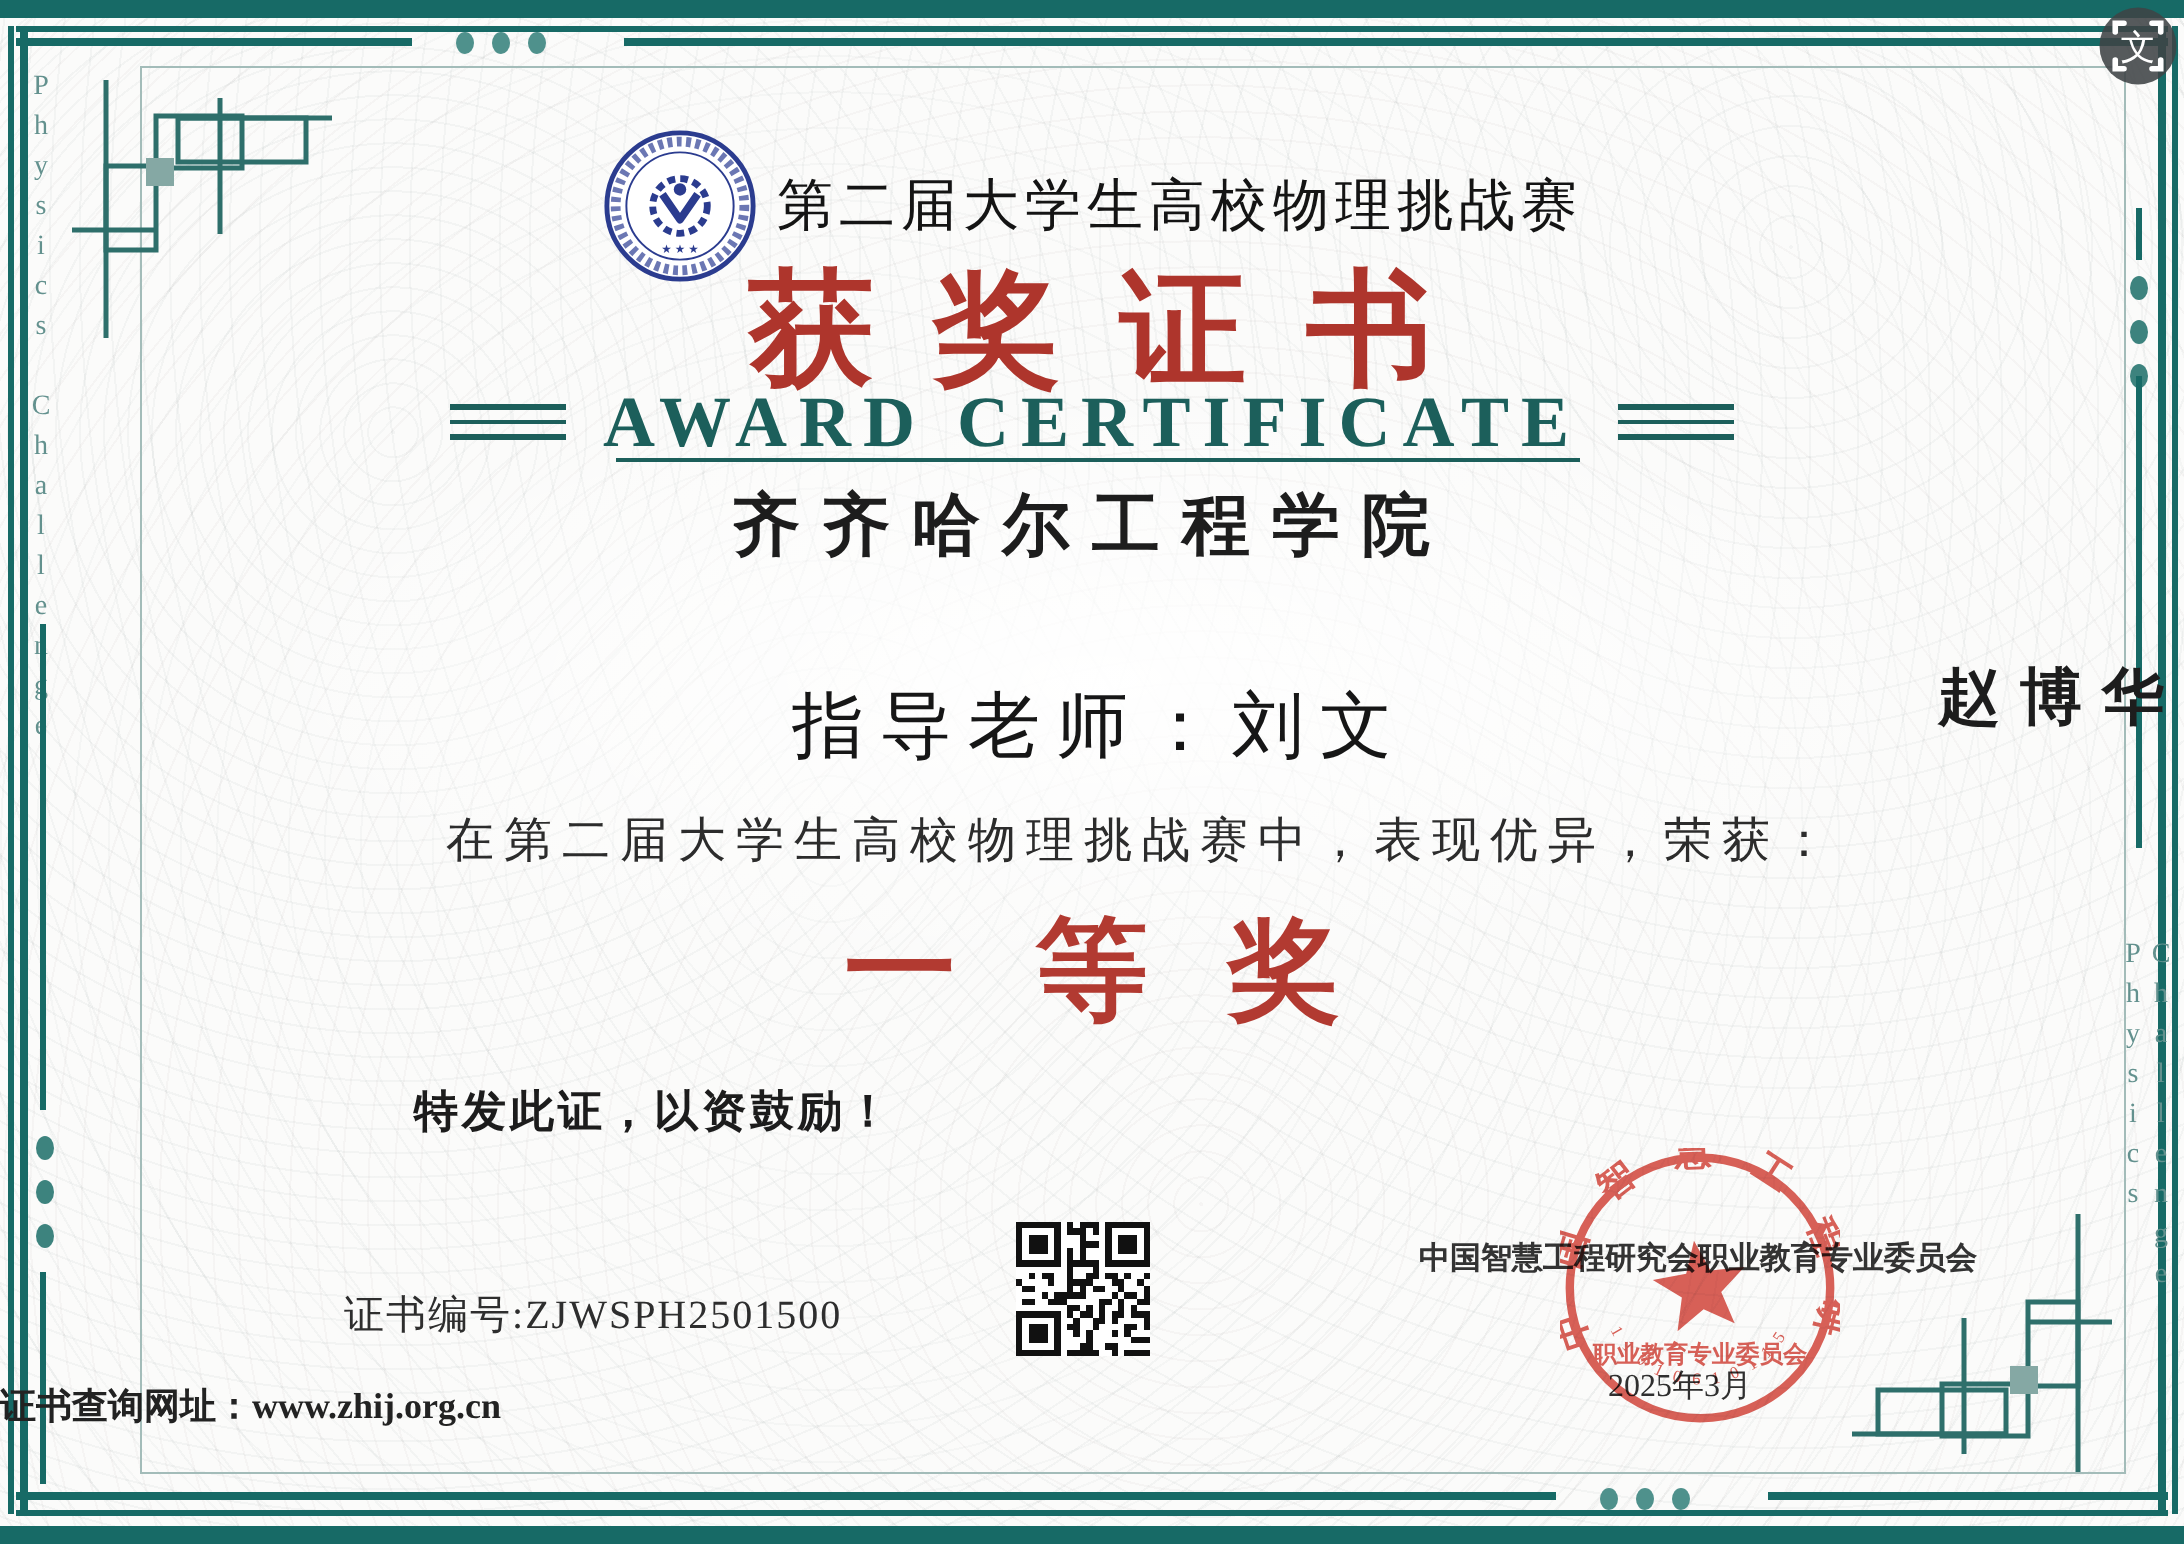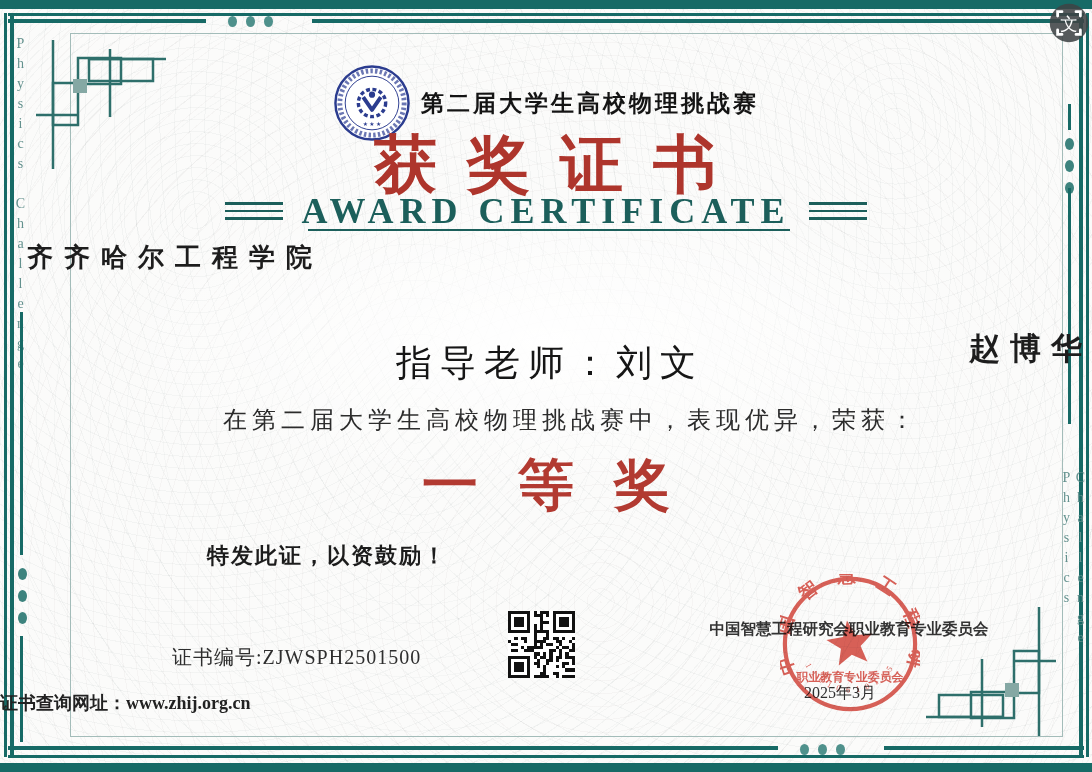--- a/index.html
+++ b/index.html
@@ -25,29 +25,29 @@
   .dotcol i{width:9px;height:12px;border-radius:50%;background:#3d837e;}
   .inner-frame{position:absolute;left:70px;top:33px;width:991px;height:702px;border:1.5px solid #a3bcb9;}
   .side-text{
     position:absolute;writing-mode:vertical-lr;text-orientation:upright;
     color:#63918e;font-size:14px;letter-spacing:5px;line-height:1;
   }
   .corner{position:absolute;width:130px;height:129px;}
   
   .header-row{position:absolute;top:64px;left:0;width:100%;display:flex;align-items:center;justify-content:center;gap:10px;}
   .logo{width:78px;height:78px;flex:0 0 auto;}
-  .comp-title{font-size:23px;font-weight:700;letter-spacing:3px;color:#141414;white-space:nowrap;}
+  .comp-title{font-size:28px;font-weight:400;letter-spacing:3px;color:#141414;white-space:nowrap;}
   .title-cn{position:absolute;top:122px;left:0;width:100%;text-align:center;
     font-size:63px;font-weight:900;color:#ae352c;letter-spacing:30px;padding-left:28px;box-sizing:border-box;}
   .award-row{position:absolute;top:190px;left:0;width:100%;display:flex;align-items:center;justify-content:center;gap:18px;}
   .award-en{font-size:36px;font-weight:600;letter-spacing:6px;color:#1c5f5b;white-space:nowrap;}
   .triple{display:flex;flex-direction:column;gap:5px;width:58px;}
   .triple b{height:2.5px;background:#1c5f5b;display:block;}
   .award-underline{position:absolute;top:229px;left:308px;width:482px;height:2px;background:#1c5f5b;}
-  .school{position:absolute;top:240px;left:0;width:100%;font-size:26px;font-weight:600;letter-spacing:11px;padding-left:27px;box-sizing:border-box;color:#1d1d1d;}
+  .school{position:absolute;top:240px;left:0;width:100%;text-align:center;font-size:34px;font-weight:600;letter-spacing:11px;padding-left:0;box-sizing:border-box;color:#1d1d1d;}
   .name{position:absolute;top:292px;left:0;width:100%;text-align:right;font-size:31px;font-weight:600;letter-spacing:10px;padding-left:26px;box-sizing:border-box;color:#1d1d1d;margin-top:36px;}
   .advisor{position:absolute;top:339px;left:0;width:100%;text-align:center;font-size:36px;font-weight:400;letter-spacing:8px;padding-left:8px;box-sizing:border-box;color:#161616;}
   .achievement{position:absolute;top:404px;left:0;width:100%;text-align:center;font-size:24px;letter-spacing:5px;color:#2c2c2c;padding-left:25px;}
   .prize{position:absolute;top:448px;left:0;width:100%;text-align:center;font-size:56px;font-weight:900;color:#b23a31;letter-spacing:40px;padding-left:40px;box-sizing:border-box;}
   .issue{position:absolute;top:541px;left:207px;font-size:22px;font-weight:700;letter-spacing:2px;color:#1c1c1c;}
   .certno{position:absolute;top:644px;left:172px;font-size:20px;color:#2e2e2e;letter-spacing:1px;}
   .qr{position:absolute;top:611px;left:508px;width:67px;height:67px;}
   .query{position:absolute;top:691px;left:0;width:100%;text-align:left;font-size:18px;font-weight:700;color:#222;}
   .issuer{position:absolute;top:619px;left:700px;width:298px;text-align:center;font-size:15.5px;font-weight:600;color:#333;}
   .issue-date{position:absolute;top:683px;left:700px;width:280px;text-align:center;font-size:16px;color:#2f2f2f;}

